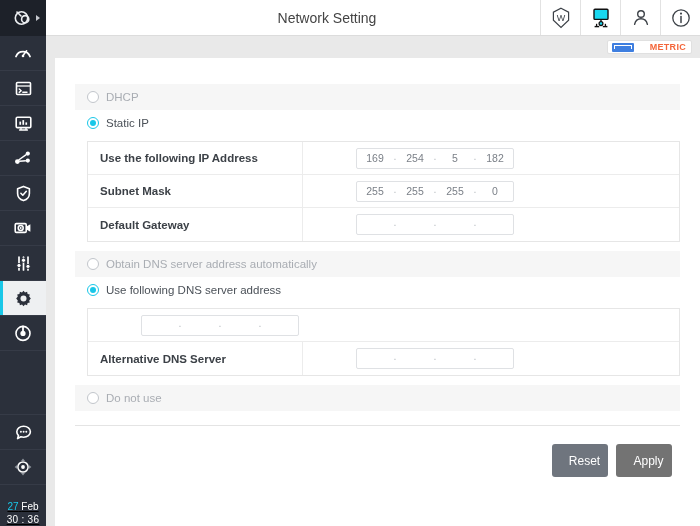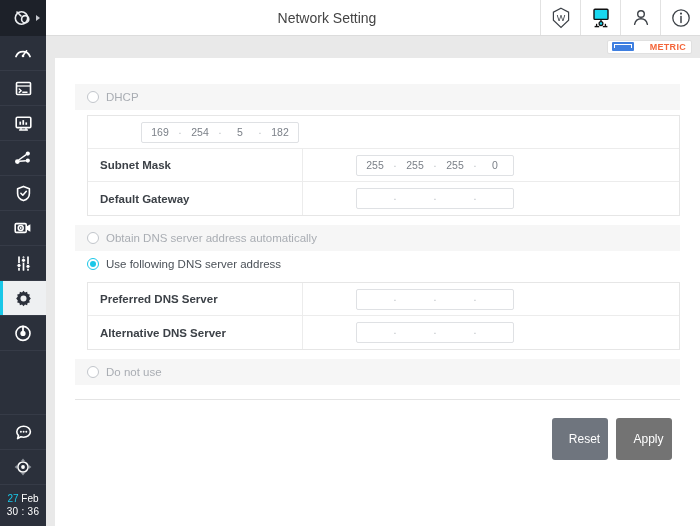--- a/index.html
+++ b/index.html
@@ -43,23 +43,24 @@
   .nav-item.active::before {
     content: ""; position: absolute; left: 0; top: 0; bottom: 0;
     width: 3px; background: #19c7e8;
   }
   .nav-item svg { display: block; }
   .nav-gap { flex: 1 1 auto; border-bottom: 1px solid #363b47; }
 
   .clock {
     height: 41px;
     display: flex; flex-direction: column;
-    align-items: center; justify-content: center;
+    align-items: center; justify-content: flex-end;
     line-height: 1.25;
     font-size: 10px;
+    text-decoration: underline;
   }
   .clock .d-row { white-space: nowrap; }
   .clock .d-num { color: #19c7e8; }
   .clock .d-mon { color: #ffffff; }
   .clock .t-row { color: #ffffff; letter-spacing: 0.3px; }
 
   
   .right { flex: 1 1 auto; display: flex; flex-direction: column; height: 526px; min-width: 0; }
 
   .topbar {
@@ -80,21 +81,21 @@
     display: flex; align-items: center; justify-content: center;
     border-left: 1px solid #e2e2e2;
   }
 
   .metricbar {
     height: 22px; background: #e9e9e9;
     display: flex; align-items: center; justify-content: flex-end;
     padding-right: 8px;
   }
   .metric-badge {
-    display: flex; align-items: flex-start; gap: 16px;
+    display: flex; align-items: center; gap: 16px;
     background: #ffffff; border: 1px solid #e0e0e0;
     padding: 1px 5px 1px 4px; border-radius: 2px;
   }
   .metric-badge .ruler {
     width: 22px; height: 9px; background: #3f7fe0; border-radius: 1px;
     position: relative; display: block;
   }
   .metric-badge .ruler::after {
     content: ""; position: absolute; left: 2px; right: 2px; top: 2px; height: 3px;
     border-left: 1px solid #fff; border-right: 1px solid #fff;
@@ -174,21 +175,21 @@
   .footer-rule {
     margin: 14px 0 0 0; border-top: 1px solid #e4e4e4;
   }
   .actions {
     display: flex; justify-content: flex-end; align-items: center;
     gap: 8px; padding: 18px 8px 0 0;
   }
   .btn {
     border: none; border-radius: 3px;
     font-size: 12px; font-family: inherit;
-    width: 56px; height: 42px;
+    width: 56px; height: 33px;
     cursor: pointer;
     padding-left: 9px;
   }
   .btn-reset { background: #6f757e; color: #ffffff; }
   .btn-apply { background: #737373; color: #ffffff; }
 </style>
 </head>
 <body>
 
 <div id="app">
@@ -394,23 +395,28 @@
     </div>
 
     <div class="content-area">
       <div class="card">
 
         <div class="radio-row shaded disabled">
           <span class="radio"></span>
           <span class="lbl">DHCP</span>
         </div>
 
+        <div class="radio-row on">
+          <span class="radio checked"></span>
+          <span class="lbl">Static IP</span>
+        </div>
 
         <div class="table">
           <div class="trow">
+            <div class="tlabel">Use the following IP Address</div>
             <div class="tfield">
               <div class="ipbox">
                 <span class="oct">169</span>
                 <span class="dot">.</span>
                 <span class="oct">254</span>
                 <span class="dot">.</span>
                 <span class="oct">5</span>
                 <span class="dot">.</span>
                 <span class="oct">182</span>
               </div>
@@ -455,21 +461,20 @@
           <span class="lbl">Obtain DNS server address automatically</span>
         </div>
 
         <div class="radio-row on">
           <span class="radio checked"></span>
           <span class="lbl">Use following DNS server address</span>
         </div>
 
         <div class="table">
           <div class="trow">
-            <div class="tlabel">Preferred DNS Server</div>
             <div class="tfield">
               <div class="ipbox">
                 <span class="oct"></span>
                 <span class="dot">.</span>
                 <span class="oct"></span>
                 <span class="dot">.</span>
                 <span class="oct"></span>
                 <span class="dot">.</span>
                 <span class="oct"></span>
               </div>

